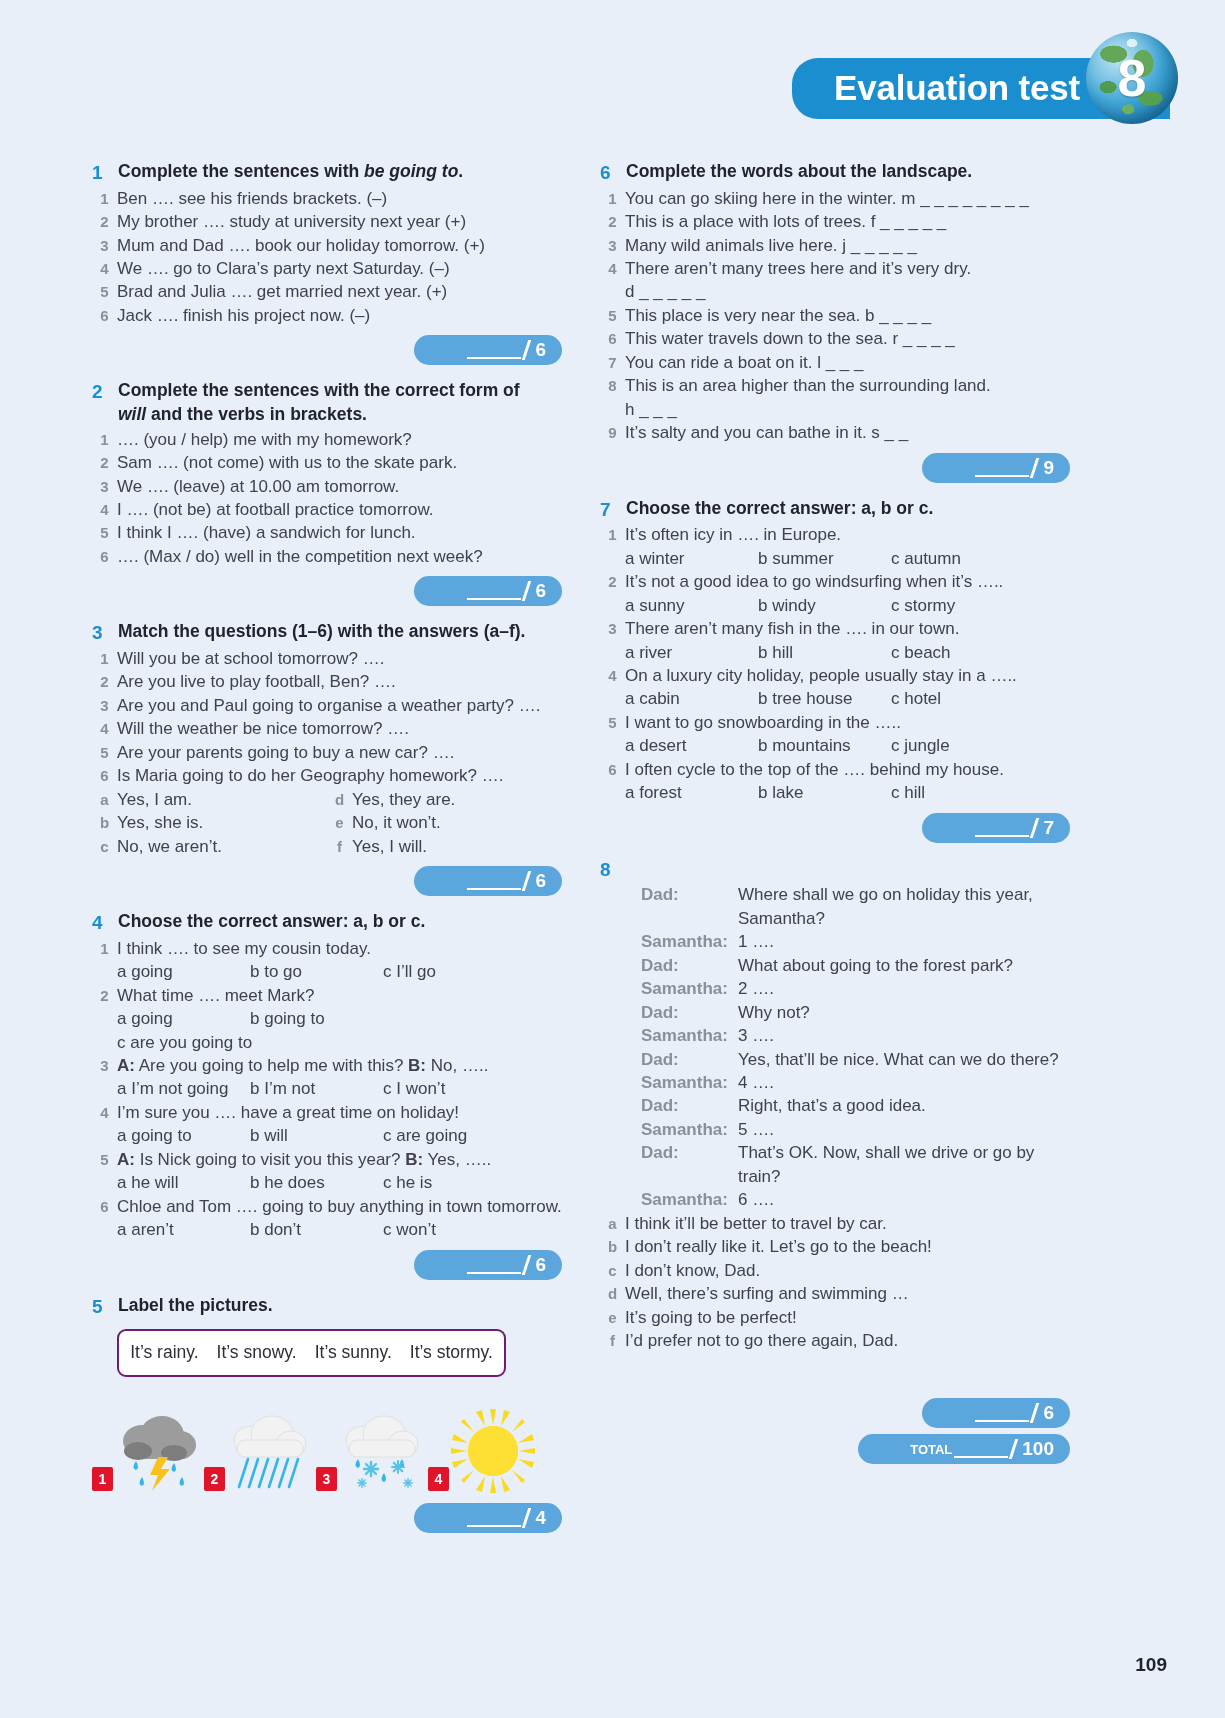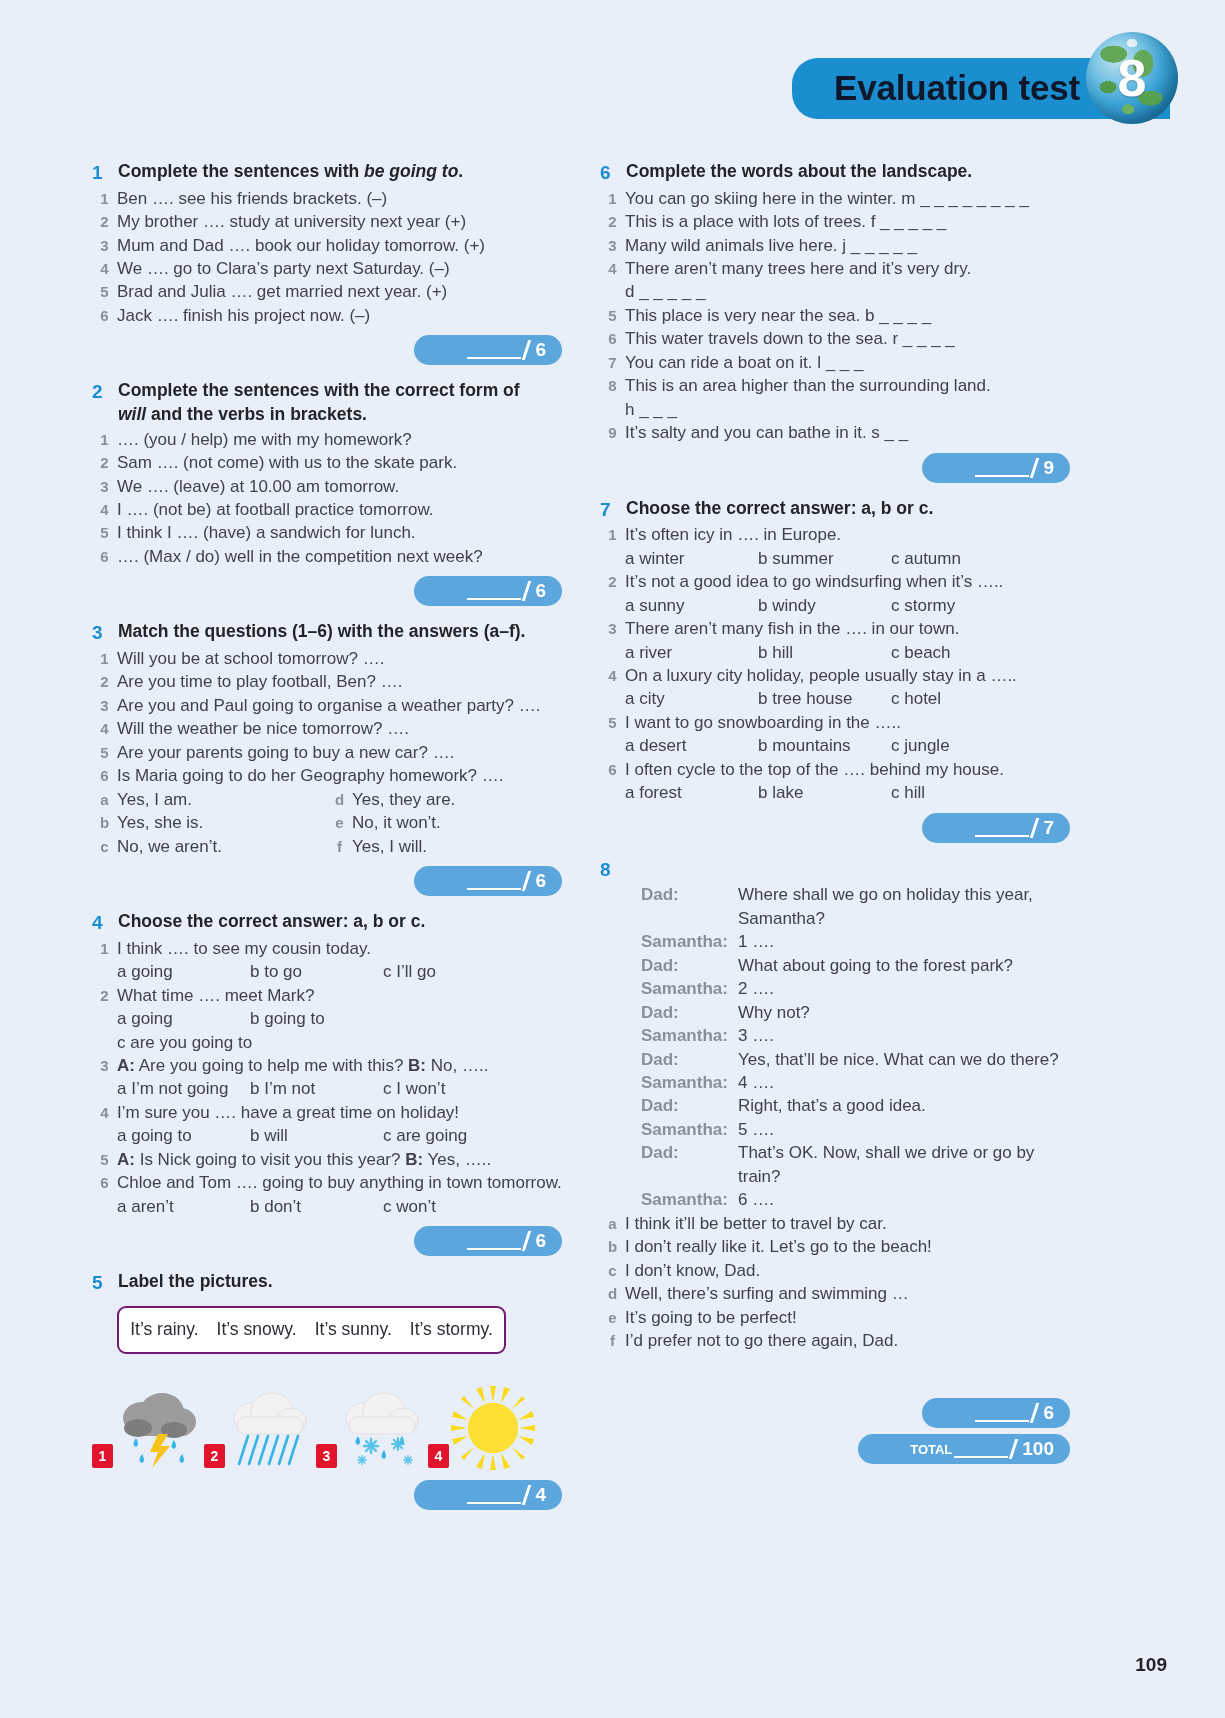--- a/index.html
+++ b/index.html
@@ -18,21 +18,21 @@
     position:absolute;top:58px;right:55px;
     display:flex;align-items:center;
   }
   .header-pill{
     background:#1b8ed0;
     border-radius:26px 0 0 26px;
     padding:12px 90px 14px 42px;
     display:flex;align-items:center;
   }
   .header-title{
-    color:#0f172a;font-size:35px;font-weight:bold;letter-spacing:-0.2px;
+    color:#ffffff;font-size:35px;font-weight:bold;letter-spacing:-0.2px;
     line-height:1;
   }
   .globe{
     position:absolute;right:-8px;top:-26px;
     width:92px;height:92px;border-radius:50%;
     background:
       radial-gradient(circle at 34% 28%, #bfe4f2 0%, #7fc6e6 26%, #3ba2d4 52%, #1d7fb4 78%, #14608c 100%);
     box-shadow:inset -6px -6px 14px rgba(0,0,0,.22);
     display:flex;align-items:center;justify-content:center;
     overflow:hidden;
@@ -254,21 +254,21 @@
         <div class="ex-num">3</div>
         <div class="ex-title">Match the questions (1–6) with the answers (a–f).</div>
       </div>
       <div class="items">
         <div class="item">
             <span class="item-num">1</span>
             <span class="item-text">Will you be at school tomorrow? ….</span>
           </div>
         <div class="item">
             <span class="item-num">2</span>
-            <span class="item-text">Are you time to play football, Ben? ….</span>
+            <span class="item-text">Are you live to play football, Ben? ….</span>
           </div>
         <div class="item">
             <span class="item-num">3</span>
             <span class="item-text">Are you and Paul going to organise a weather party? ….</span>
           </div>
         <div class="item">
             <span class="item-num">4</span>
             <span class="item-text">Will the weather be nice tomorrow? ….</span>
           </div>
         <div class="item">
@@ -365,20 +365,25 @@
         <div class="opts">
             <span class="opt">a going to</span>
             <span class="opt">b will</span>
             <span class="opt">c are going</span>
           </div>
 
         <div class="item">
             <span class="item-num">5</span>
             <span class="item-text"><b>A:</b><span> Is Nick going to visit you this year? </span><b>B:</b><span> Yes, …..</span></span>
           </div>
+        <div class="opts">
+            <span class="opt">a he will</span>
+            <span class="opt">b he does</span>
+            <span class="opt">c he is</span>
+          </div>
 
         <div class="item">
             <span class="item-num">6</span>
             <span class="item-text">Chloe and Tom …. going to buy anything in town tomorrow.</span>
           </div>
         <div class="opts">
             <span class="opt">a aren’t</span>
             <span class="opt">b don’t</span>
             <span class="opt">c won’t</span>
           </div>
@@ -624,21 +629,21 @@
             <span class="opt">a river</span>
             <span class="opt">b hill</span>
             <span class="opt">c beach</span>
           </div>
 
         <div class="item">
             <span class="item-num">4</span>
             <span class="item-text">On a luxury city holiday, people usually stay in a …..</span>
           </div>
         <div class="opts">
-            <span class="opt">a city</span>
+            <span class="opt">a cabin</span>
             <span class="opt">b tree house</span>
             <span class="opt">c hotel</span>
           </div>
 
         <div class="item">
             <span class="item-num">5</span>
             <span class="item-text">I want to go snowboarding in the …..</span>
           </div>
         <div class="opts">
             <span class="opt">a desert</span>

